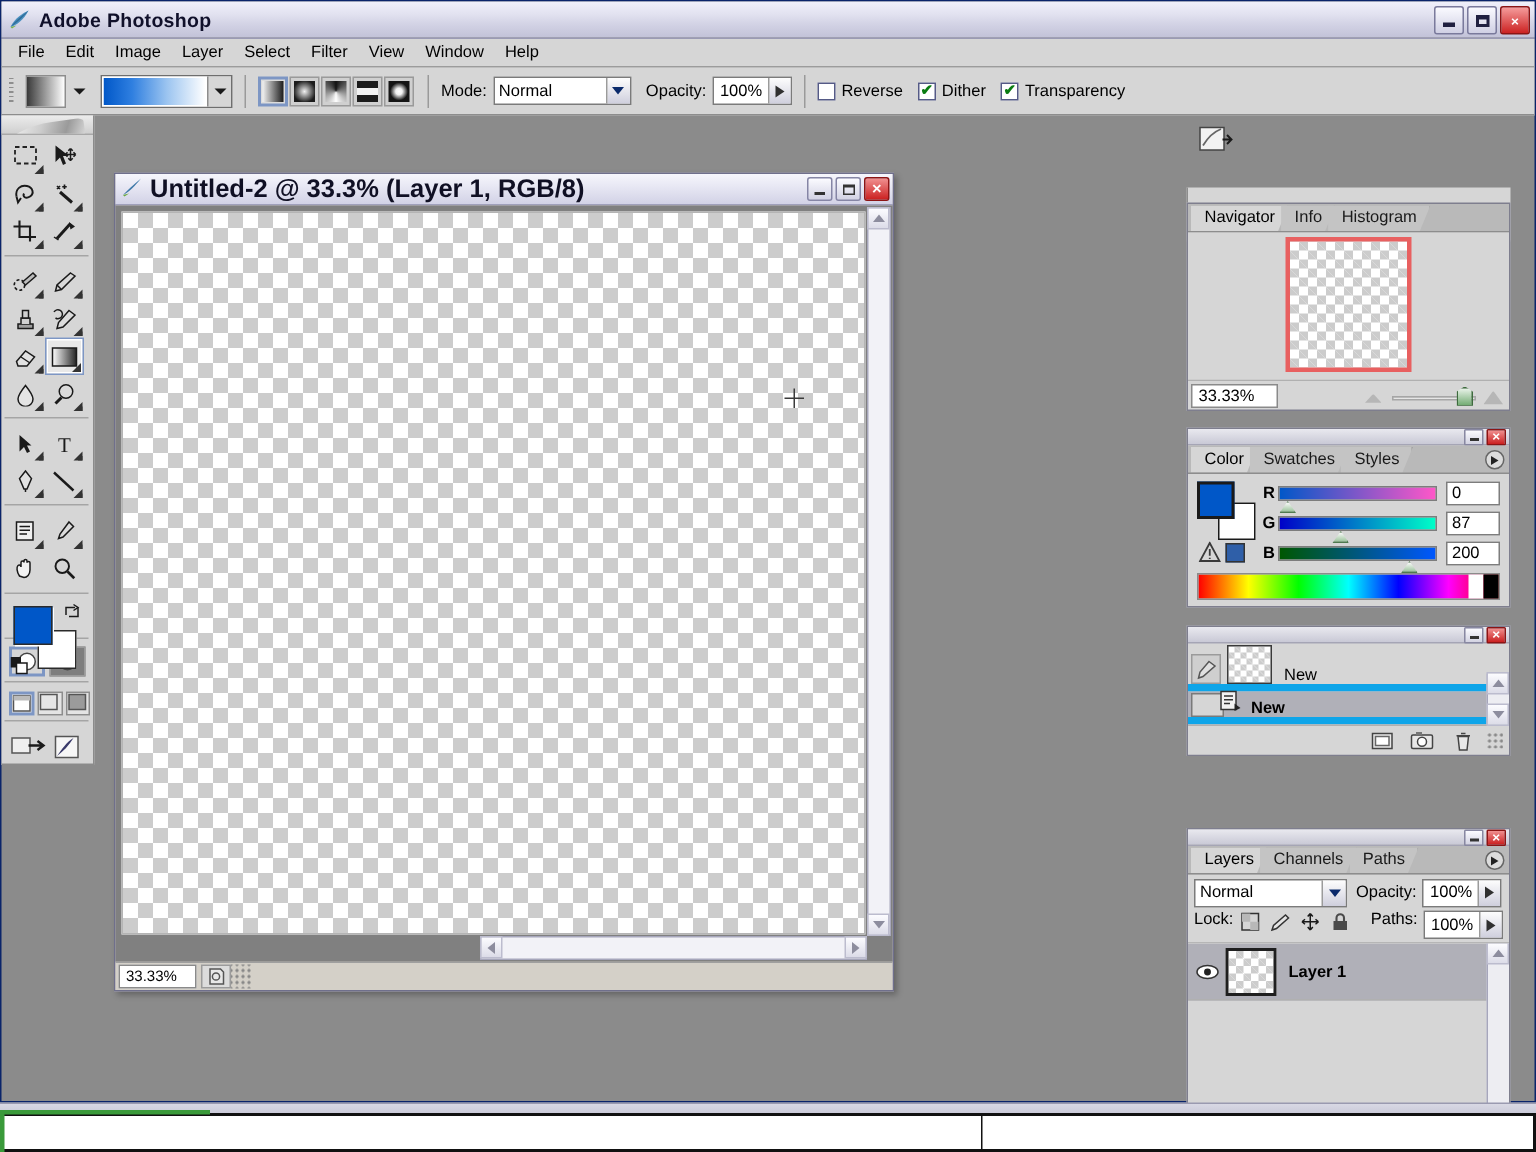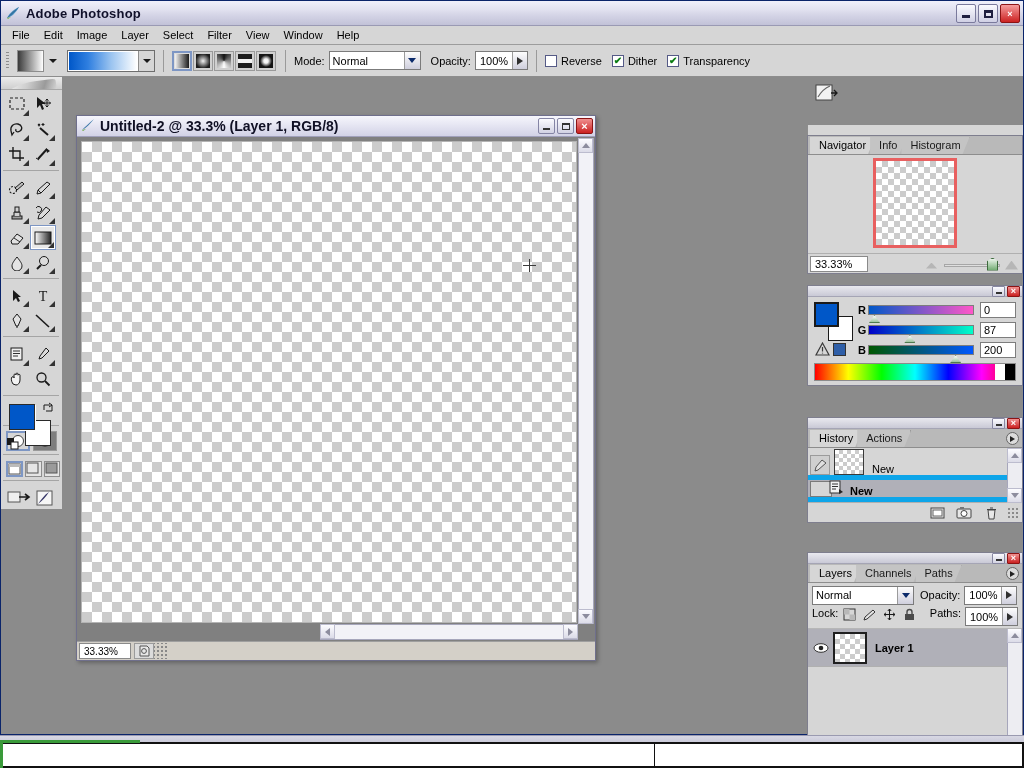--- a/index.html
+++ b/index.html
@@ -236,21 +236,21 @@
     display: flex; flex-direction: column;
     box-shadow: 2px 2px 4px rgba(0,0,0,.28);
   }
   #doc-titlebar {
     height: 21px;
     background: linear-gradient(to bottom,#f6f6fc 0%,#e8e8f4 40%,#d2d2e6 100%);
     border-bottom: 1px solid #a0a0bb;
     display: flex; align-items: center; padding: 0 2px 0 4px;
     position: relative;
   }
-  #doc-title-text { font-size: 14px; font-weight: bold; color: #101024; }
+  #doc-title-text { font-size: 17px; font-weight: bold; color: #101024; }
   .doc-win-btns { position: absolute; right: 2px; top: 2px; display: flex; gap: 2px; }
   .doc-win-btn {
     width: 17px; height: 16px; border: 1px solid #8585a5; border-radius: 2px;
     background: linear-gradient(to bottom,#fbfbff,#d2d2e4);
     display: flex; align-items: center; justify-content: center; cursor: pointer;
   }
   .doc-win-btn.close {
     background: linear-gradient(to bottom,#f09090,#cb2020);
     border-color: #8c1414; color: #fff; font-weight: bold; font-size: 11px;
   }
@@ -319,21 +319,21 @@
   #doc-resize-grip {
     width: 14px; height: 16px;
     background-image:
       radial-gradient(circle,#888 35%,transparent 40%);
     background-size: 4px 4px;
     background-position: 2px 2px;
   }
 
   
   #palette-dock {
-    position: absolute; right: 0; top: 0; width: 216px; height: 100%;
+    position: absolute; right: 16px; top: 0; width: 216px; height: 100%;
   }
   .palette {
     position: absolute; left: 0; width: 216px;
     background: #d6d6d6;
     border: 1px solid #7e7e8e;
   }
   .pal-topbar {
     height: 11px;
     background: linear-gradient(to bottom,#e9e9ef,#c9c9d6);
     border-bottom: 1px solid #a5a5b5;
@@ -972,20 +972,28 @@
       <div class="palette" id="color-palette">
         <div class="pal-topbar">
           <div class="mini-btns">
             <div class="mini-btn">
                 <span class="mdash"></span>
               </div>
             <div class="mini-btn close">
                 <span class="mx">×</span>
               </div>
           </div>
+        </div>
+        <div class="pal-tabs">
+          <div class="pal-tab active">Color</div>
+          <div class="pal-tab">Swatches</div>
+          <div class="pal-tab">Styles</div>
+          <div class="pal-menu-btn">
+              <i class="pm"></i>
+            </div>
         </div>
         <div id="color-body">
           <div style="display:flex">
             <div id="color-swatches-mini">
               <div id="cfg"></div>
               <div id="cbg"></div>
             </div>
             <div style="flex:1">
               <div class="color-row">
                 <span class="color-label">R</span>
@@ -1029,27 +1037,20 @@
       <div class="palette" id="history-palette">
         <div class="pal-topbar">
           <div class="mini-btns">
             <div class="mini-btn">
                 <span class="mdash"></span>
               </div>
             <div class="mini-btn close">
                 <span class="mx">×</span>
               </div>
           </div>
-        </div>
-        <div class="pal-tabs">
-          <div class="pal-tab active">History</div>
-          <div class="pal-tab">Actions</div>
-          <div class="pal-menu-btn">
-              <i class="pm"></i>
-            </div>
         </div>
         <div id="history-body">
           <div class="hist-row">
             <span class="hist-snap-btn">
               <svg width="14" height="13">
                   <path d="M9 1 L13 4 L5 11 L2 12 L3 8 Z" fill="#e0e0e0" stroke="#555" stroke-width="1"></path>
                 </svg>
             </span>
             <span class="hist-thumb"></span>
             <span class="hist-label">New</span>

